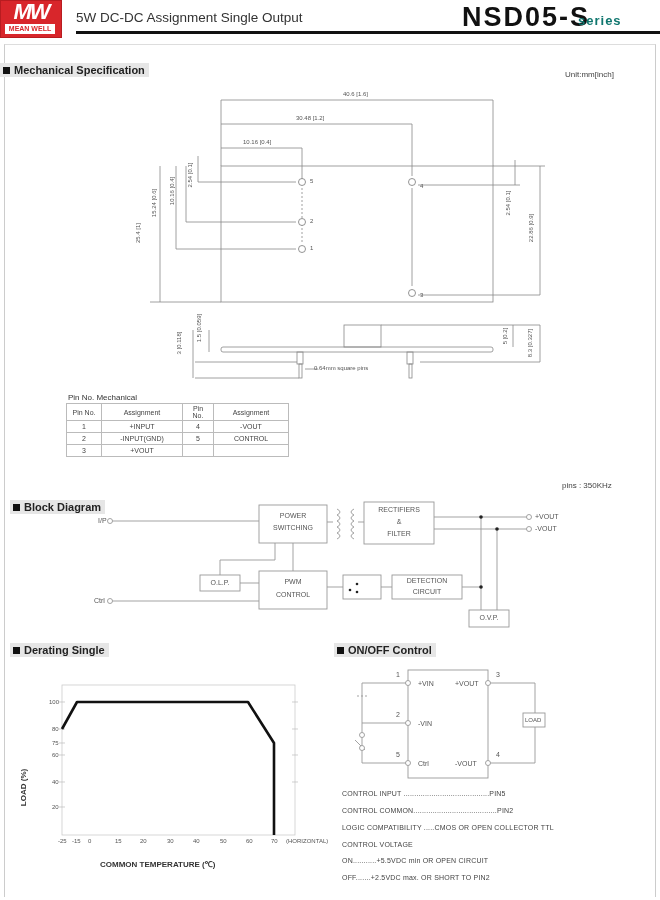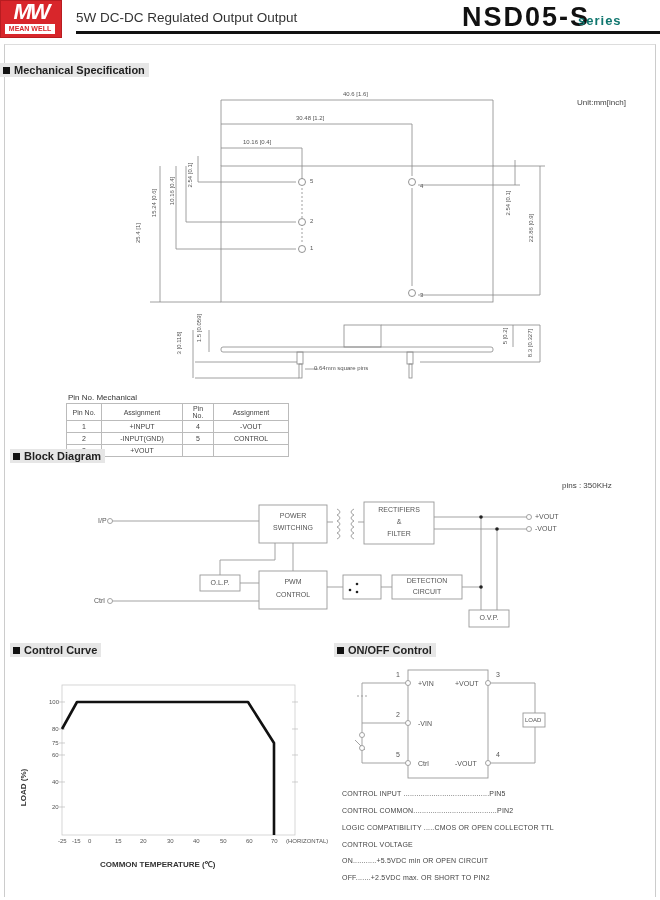--- a/index.html
+++ b/index.html
@@ -22,28 +22,28 @@
   .pin-table td{border:1px solid #bbb;padding:1px 4px;text-align:center;height:9px;}
   .ctl-line{font-size:7px;color:#444;letter-spacing:0.2px;}
 </style>
 </head>
 <body>
 
 <div class="abs logo">
   <div class="mw">MW</div>
   <div class="brand">MEAN WELL</div>
 </div>
-<div class="abs subtitle">5W DC-DC Regulated Output Output</div>
+<div class="abs subtitle">5W DC-DC Assignment Single Output</div>
 <div class="abs model">NSD05-S</div>
 <div class="abs series">series</div>
 <div class="abs rule"></div>
 <div class="abs frame"></div>
 
 <div class="abs sec-title" style="left:0;top:63px;"><span class="sq"></span><span>Mechanical Specification</span></div>
-<div class="abs note" style="left:577px;top:70px;margin-top:28px;">Unit:mm[inch]</div>
+<div class="abs note" style="left:565px;top:70px;">Unit:mm[inch]</div>
 
 <svg width="660" height="900">
   <g stroke="#888" stroke-width="0.8" fill="none">
 
     <rect x="221" y="166" width="272" height="136"></rect>
 
     <line x1="221" y1="100" x2="221" y2="166"></line>
     <line x1="493" y1="100" x2="493" y2="166"></line>
     <line x1="221" y1="100" x2="493" y2="100"></line>
     <line x1="221" y1="124" x2="412" y2="124"></line>
@@ -141,21 +141,21 @@
   </tr>
   <tr>
     <td>3</td>
     <td>+VOUT</td>
     <td></td>
     <td></td>
   </tr>
 </tbody>
   </table>
 
-<div class="abs sec-title" style="left:10px;top:449px;"><span class="sq"></span><span>Block Diagram</span></div>
+<div class="abs sec-title" style="left:10px;top:500px;"><span class="sq"></span><span>Block Diagram</span></div>
 <div class="abs note" style="left:562px;top:481px;">pins : 350KHz</div>
 
 <svg width="660" height="900">
   <g stroke="#999" stroke-width="0.9" fill="none">
 
     <rect x="259" y="505" width="68" height="38"></rect>
     <rect x="364" y="502" width="70" height="42"></rect>
     <rect x="200" y="575" width="40" height="16"></rect>
     <rect x="259" y="571" width="68" height="38"></rect>
     <rect x="343" y="575" width="38" height="24"></rect>
@@ -206,21 +206,21 @@
 <div class="abs dim" style="left:364px;top:530px;width:70px;text-align:center;font-size:7px;">FILTER</div>
 <div class="abs dim" style="left:200px;top:579px;width:40px;text-align:center;font-size:7px;">O.L.P.</div>
 <div class="abs dim" style="left:259px;top:578px;width:68px;text-align:center;font-size:7px;">PWM</div>
 <div class="abs dim" style="left:259px;top:591px;width:68px;text-align:center;font-size:7px;">CONTROL</div>
 <div class="abs dim" style="left:392px;top:577px;width:70px;text-align:center;font-size:7px;">DETECTION</div>
 <div class="abs dim" style="left:392px;top:588px;width:70px;text-align:center;font-size:7px;">CIRCUIT</div>
 <div class="abs dim" style="left:469px;top:614px;width:40px;text-align:center;font-size:7px;">O.V.P.</div>
 <div class="abs dim" style="left:535px;top:513px;font-size:7px;">+VOUT</div>
 <div class="abs dim" style="left:535px;top:525px;font-size:7px;">-VOUT</div>
 
-<div class="abs sec-title" style="left:10px;top:643px;"><span class="sq"></span><span>Control Curve</span></div>
+<div class="abs sec-title" style="left:10px;top:643px;"><span class="sq"></span><span>Derating Single</span></div>
 
 <svg width="660" height="900">
   <rect x="62" y="685" width="233" height="150" fill="none" stroke="#ccc" stroke-width="0.8"></rect>
 
   <g stroke="#bbb" stroke-width="0.7">
     <line x1="59" y1="702" x2="65" y2="702"></line>
       <line x1="59" y1="729" x2="65" y2="729"></line>
     <line x1="59" y1="743" x2="65" y2="743"></line>
       <line x1="59" y1="755" x2="65" y2="755"></line>
     <line x1="59" y1="782" x2="65" y2="782"></line>

